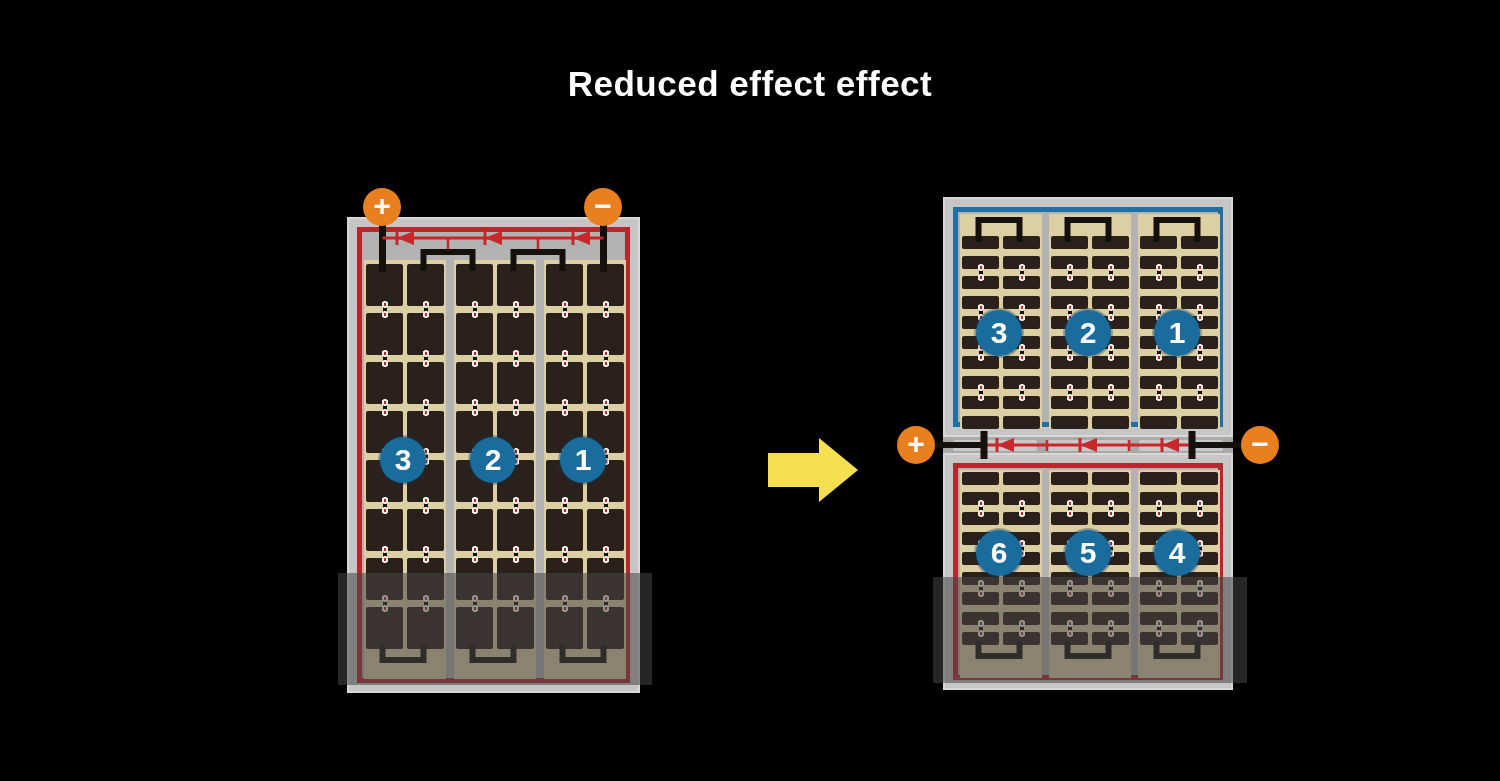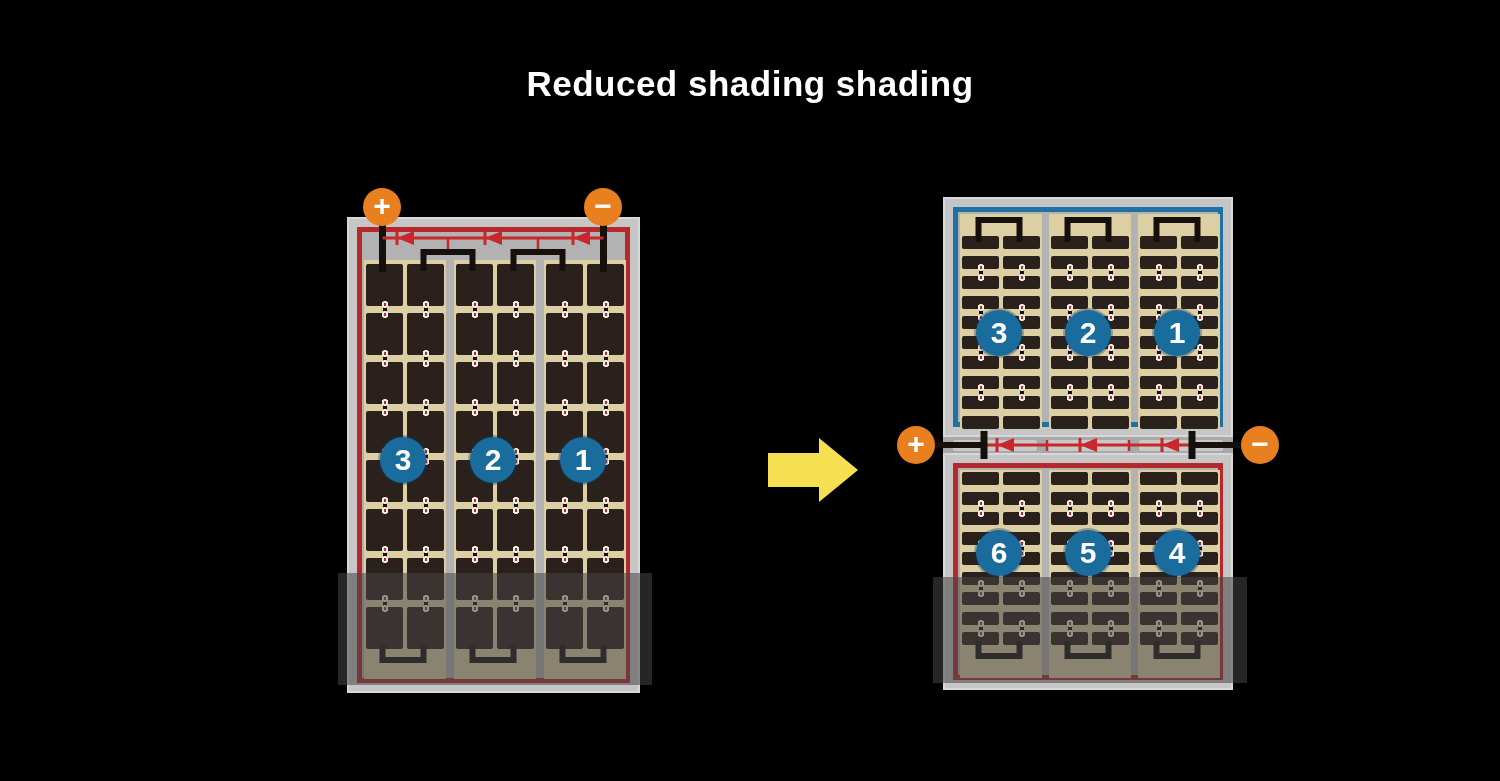--- a/index.html
+++ b/index.html
@@ -28,21 +28,21 @@
             color:#fff;font-weight:900;font-size:30px;display:flex;align-items:center;
             justify-content:center;line-height:1;padding-bottom:2px;box-sizing:border-box;}
   .shade{position:absolute;background:rgba(70,70,70,0.55);}
   .wires{position:absolute;left:0;top:0;pointer-events:none;}
   .strip{position:absolute;background:#a9a9a9;}
   .strip-seg{position:absolute;background:#c9c9c9;border-radius:2px;}
 </style>
 </head>
 <body>
 
-<h1 class="title">Reduced shading shading</h1>
+<h1 class="title">Reduced effect effect</h1>
 
 <div class="module" style="left:347px;top:217px;width:293px;height:476px;">
   <div class="inner inner-red" style="left:8px;top:8px;right:8px;bottom:8px;"></div>
   <div class="cellwrap" id="left-cells" style="left:15px;top:41px;width:262px;height:419px;">
       <div class="colband" style="left: 0px; width: 82px;"></div>
       <div class="cell" style="left: 2px; top: 4px; width: 37px; height: 42px;"></div>
       <div class="cell" style="left: 2px; top: 53px; width: 37px; height: 42px;"></div>
       <div class="cell" style="left: 2px; top: 102px; width: 37px; height: 42px;"></div>
       <div class="cell" style="left: 2px; top: 151px; width: 37px; height: 42px;"></div>
       <div class="cell" style="left: 2px; top: 200px; width: 37px; height: 42px;"></div>

